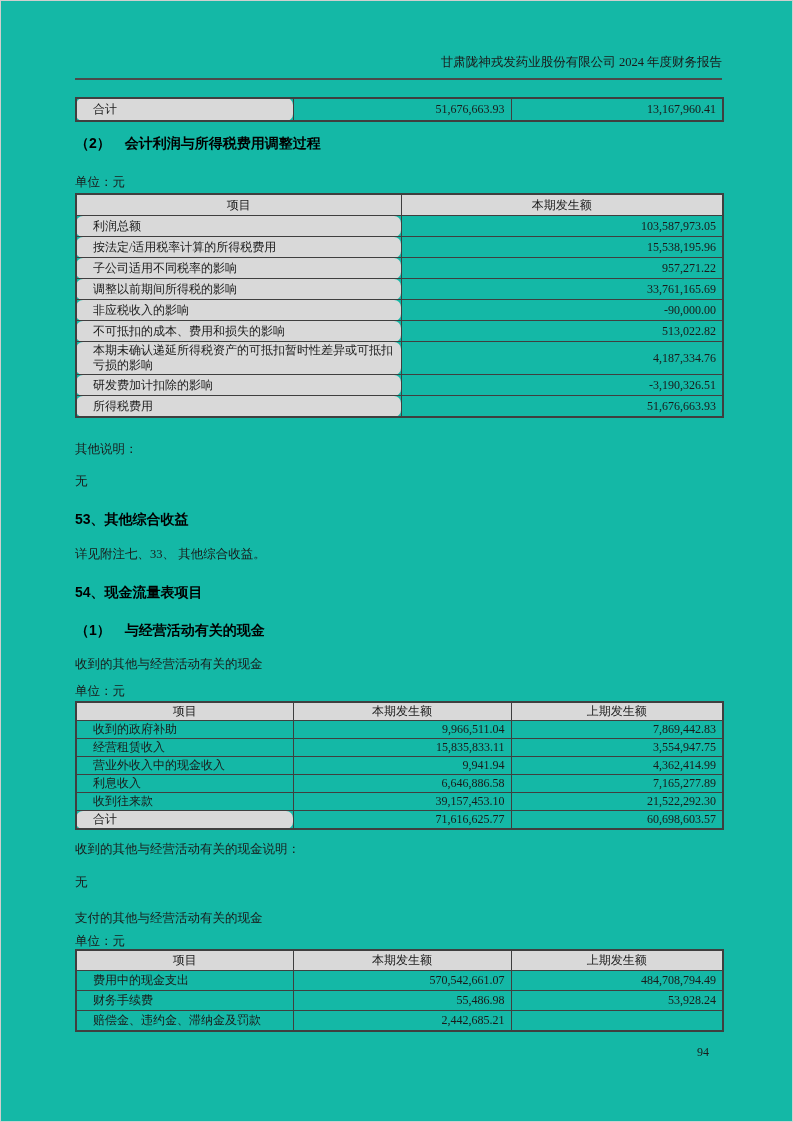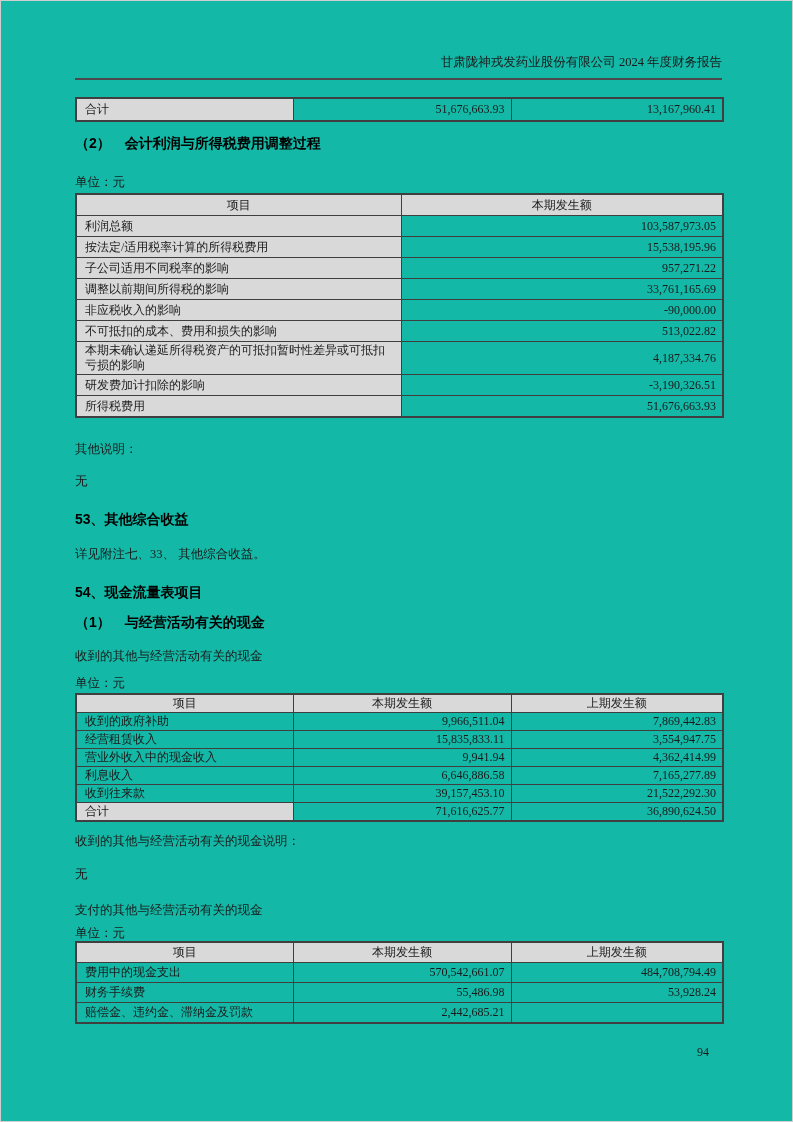--- a/index.html
+++ b/index.html
@@ -11,37 +11,37 @@
   }
   .content{position:absolute;left:75px;top:0;width:647px;}
   .doc-header{margin-top:54px;text-align:right;font-size:12.5px;line-height:16px;}
   .header-rule{margin-top:8px;border-top:2px solid #4a4a4a;height:0;}
   table{border-collapse:collapse;table-layout:fixed;width:647px;font-size:12px;}
   table{border:2px solid #3f3f3f;}
   td{border:1px solid #3f3f3f;padding:1px 6px;overflow:hidden;line-height:15px;vertical-align:middle;}
   .shaded{background:#d9d9d9;}
   .hd{text-align:center;}
   .num{text-align:right;}
-  .item{text-align:left;padding-left:8px;}
+  .item{text-align:left;padding-left:16px;border-radius:7px;}
   .tbl-carry{margin-top:17px;}
   .tbl-carry td{height:19px;}
   .h-bold{font-family:"Liberation Sans","DejaVu Sans",sans-serif;font-weight:bold;font-size:14px;line-height:18px;color:#000;}
   .h2{margin-top:12px;}
   .unit-row{font-size:12.5px;line-height:15px;}
   .u1{margin-top:23px;}
   .tbl2{margin-top:3px;}
   .tbl2 td{height:18px;}
   .tbl2 td.tall{height:auto;}
   .body-line{font-size:12.5px;line-height:15px;}
   .note-label{margin-top:24px;}
   .note-value{margin-top:17px;}
   .h53{margin-top:21px;}
   .body53{margin-top:19px;}
   .h54{margin-top:21px;}
-  .h54sub{margin-top:12px;}
+  .h54sub{margin-top:20px;}
   .cap-received{margin-top:18px;}
   .u2{margin-top:12px;}
   .tbl3{margin-top:2px;}
   .tbl3 td{height:15px;}
   .note2-label{margin-top:12px;}
   .note2-value{margin-top:18px;}
   .cap-paid{margin-top:21px;}
   .u3{margin-top:8px;}
   .tbl4{margin-top:0px;}
   .tbl4 td{height:17px;}
@@ -168,21 +168,21 @@
         <td class="num">7,165,277.89</td>
       </tr>
       <tr>
         <td class="item">收到往来款</td>
         <td class="num">39,157,453.10</td>
         <td class="num">21,522,292.30</td>
       </tr>
       <tr>
         <td class="item shaded">合计</td>
         <td class="num">71,616,625.77</td>
-        <td class="num">36,890,624.50</td>
+        <td class="num">60,698,603.57</td>
       </tr>
     </tbody>
       </table>
 
     <div class="body-line note2-label">收到的其他与经营活动有关的现金说明：</div>
     <div class="body-line note2-value">无</div>
 
     <div class="body-line cap-paid">支付的其他与经营活动有关的现金</div>
     <div class="unit-row u3">单位：元</div>
 

